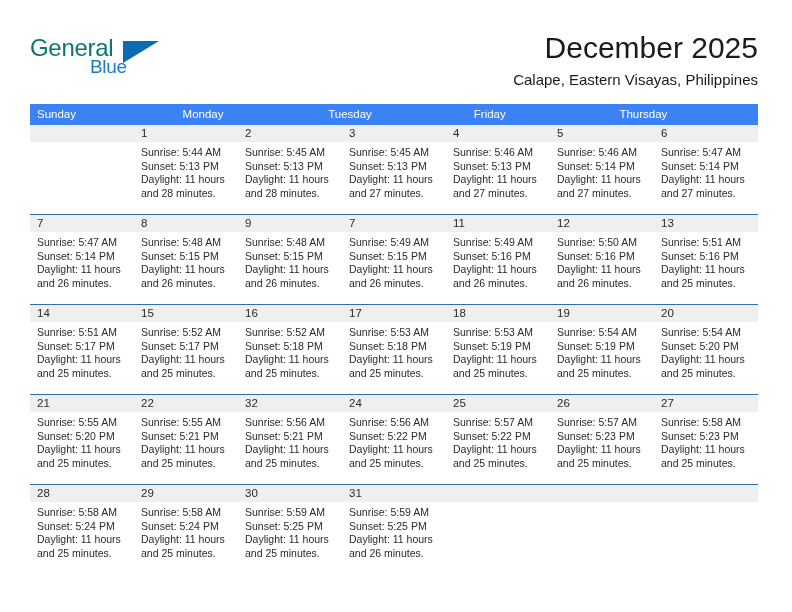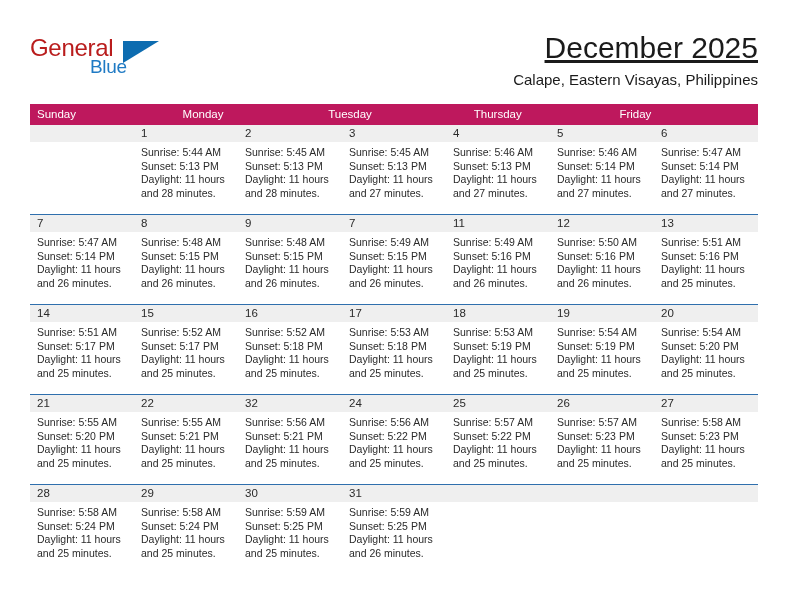--- a/index.html
+++ b/index.html
@@ -37,21 +37,21 @@
     top: 4px;
     width: 190px;
     height: 60px;
   }
   .logo-general {
     position: absolute;
     left: 0;
     top: 0;
     font-size: 24px;
     letter-spacing: -0.3px;
-    color: #b91c1c;
+    color: #0f766e;
     font-family: "Liberation Sans", sans-serif;
   }
   .logo-blue {
     position: absolute;
     left: 60px;
     top: 22px;
     font-size: 19px;
     letter-spacing: -0.3px;
     color: #1f7ac4;
     font-family: "Liberation Sans", sans-serif;
@@ -71,41 +71,40 @@
     right: 0;
     top: 0;
     text-align: right;
   }
   .cal-title {
     font-size: 30px;
     color: #1b1b1b;
     line-height: 36px;
     white-space: nowrap;
     font-weight: normal;
-    text-decoration: underline;
   }
   .cal-subtitle {
     font-size: 15px;
     color: #1b1b1b;
     line-height: 22px;
     margin-top: 3px;
     white-space: nowrap;
   }
 
   
   .calendar {
     position: absolute;
     left: 30px;
     top: 104px;
     width: 728px;
   }
 
   .weekday-row {
     display: flex;
-    background: #be185d;
+    background: #3b82f6;
     height: 21px;
   }
   .weekday {
     flex: 1 1 0;
     color: #ffffff;
     font-size: 11.5px;
     line-height: 21px;
     padding-left: 7px;
     box-sizing: border-box;
     overflow: hidden;
@@ -171,22 +170,22 @@
       <div class="cal-subtitle">Calape, Eastern Visayas, Philippines</div>
     </div>
 
   </div>
 
   <div class="calendar">
     <div class="weekday-row" id="weekday-row">
         <div class="weekday">Sunday</div>
         <div class="weekday">Monday</div>
         <div class="weekday">Tuesday</div>
+        <div class="weekday">Friday</div>
         <div class="weekday">Thursday</div>
-        <div class="weekday">Friday</div>
       </div>
     <div id="weeks-container">
         <div class="week-row first">
           <div class="day-cell empty">
             <div class="day-num-strip"></div>
           </div>
           <div class="day-cell">
             <div class="day-num-strip">1</div>
             <div class="day-body">
               <div class="day-line">Sunrise: 5:44 AM</div>

